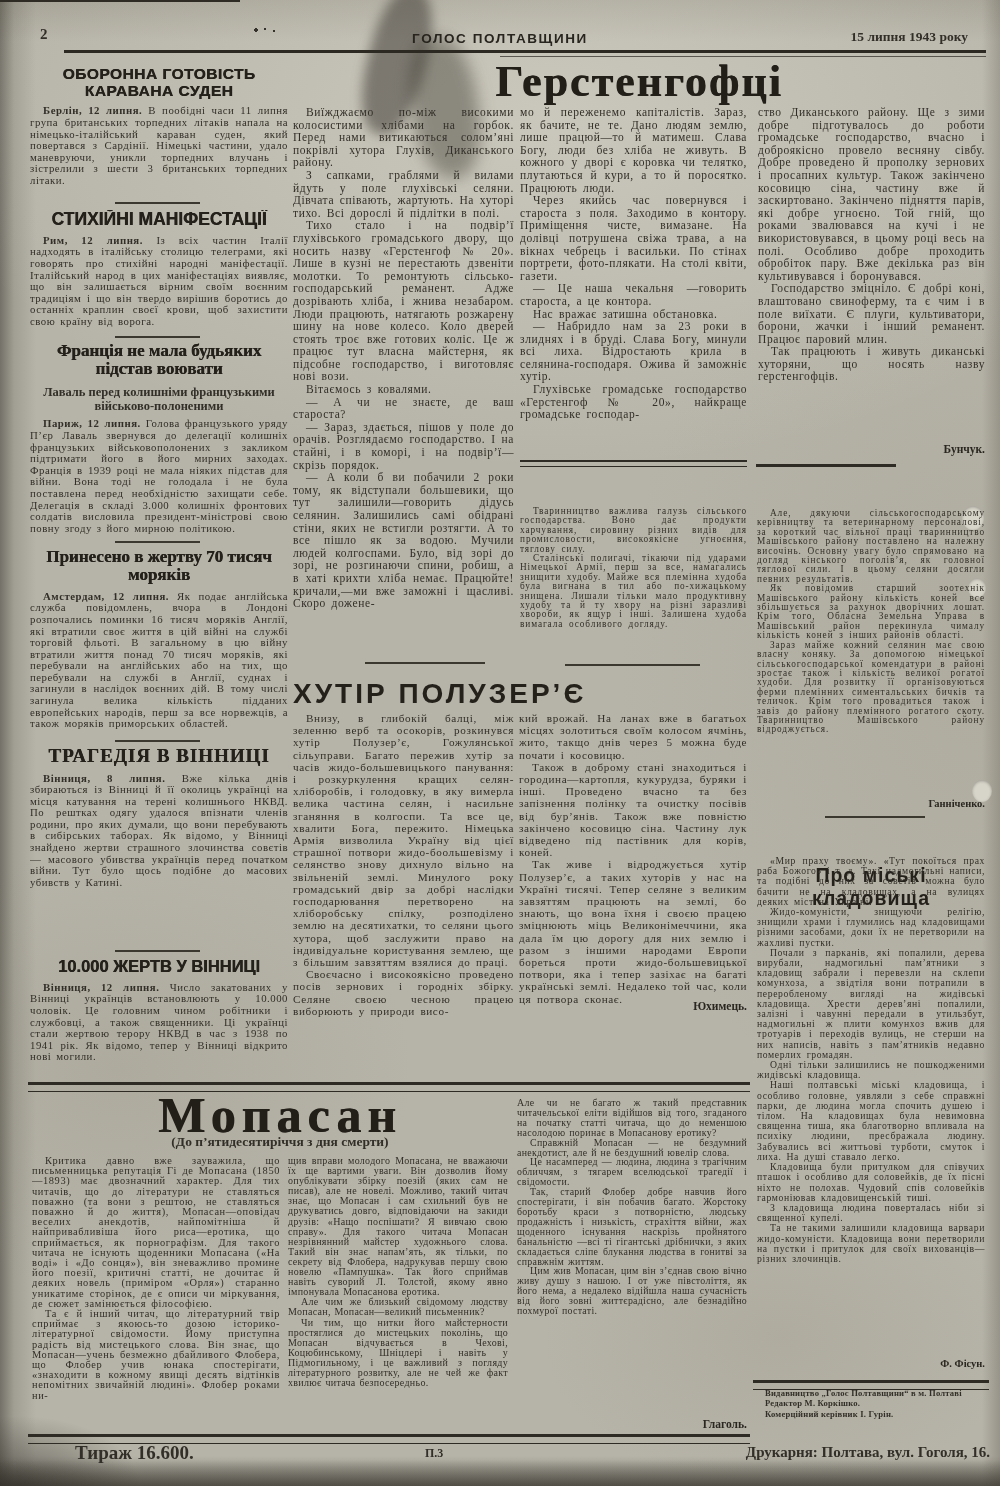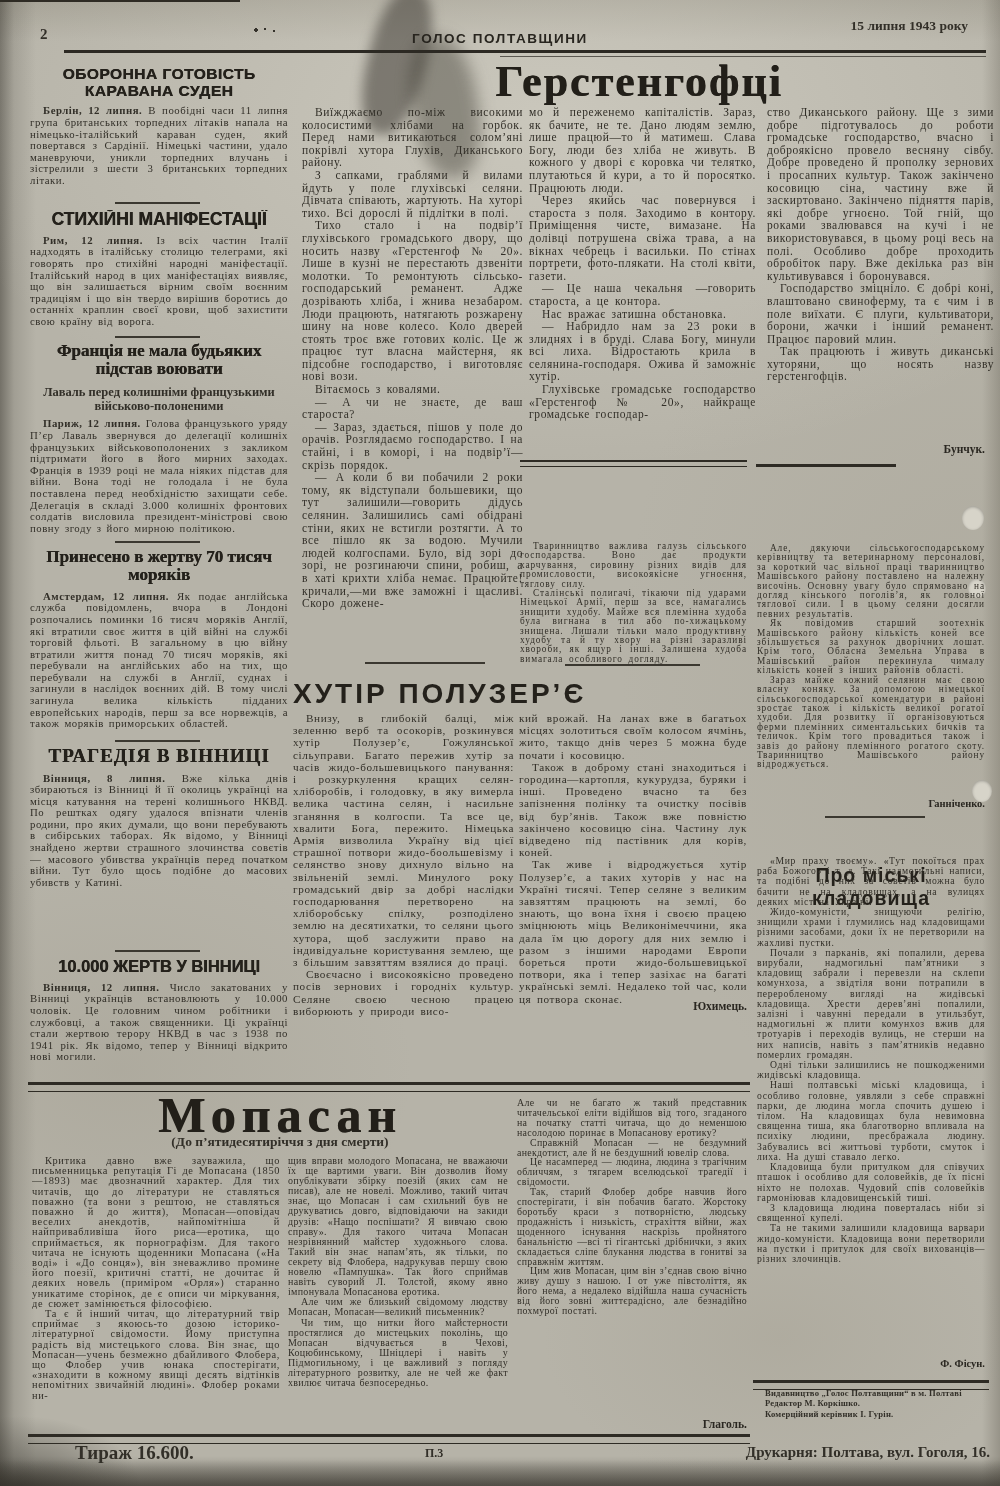--- a/index.html
+++ b/index.html
@@ -20,48 +20,48 @@
   }
   
   .col{position:absolute;overflow:hidden;text-align:justify;}
   .para{margin:0;text-indent:13px;}
   .cont .para:first-child{text-indent:0;}
   b{font-weight:bold;}
   
   #page-num{position:absolute;left:40px;top:26px;font-weight:bold;font-size:15px;}
   #masthead{position:absolute;left:350px;top:31px;width:300px;text-align:center;
     font-family:"Liberation Sans",sans-serif;font-weight:bold;font-size:13.5px;letter-spacing:1.6px;color:#28251f;}
-  #hdr-date{position:absolute;left:740px;top:18px;width:228px;text-align:right;font-weight:bold;font-size:13.5px;}
+  #hdr-date{position:absolute;left:740px;top:29px;width:228px;text-align:right;font-weight:bold;font-size:13.5px;}
   #header-rule{position:absolute;left:64px;top:50px;width:922px;height:3px;background:#2c2923;}
   #header-rule2{position:absolute;left:500px;top:56px;width:486px;height:1px;background:rgba(44,41,35,.7);}
   
   .l-art{position:absolute;left:30px;width:258px;overflow:hidden;}
   .l-body{font-size:10.8px;line-height:11.6px;letter-spacing:.5px;word-spacing:1.8px;text-align:justify;}
   .hl{color:#24211b;text-align:center;line-height:1.08;margin:0 0 6px 0;text-shadow:.4px 0 0 currentColor;}
   .hl-sans{font-family:"Liberation Sans",sans-serif;font-weight:bold;}
   .hl-serif{font-family:"Liberation Serif",serif;font-weight:bold;}
   #art1{top:66px;height:134px;}  #art1 .hl{font-size:15.5px;letter-spacing:.5px;}
   #art2{top:210px;height:124px;} #art2 .hl{font-size:17.5px;}
   #art3{top:342px;height:196px;} #art3 .hl{font-size:17px;}
   #art4{top:548px;height:190px;} #art4 .hl{font-size:17px;}
   #art5{top:746px;height:202px;} #art5 .hl{font-size:19px;letter-spacing:1px;}
   #art6{top:958px;height:120px;} #art6 .hl{font-size:16.5px;}
   .subhead{font-weight:bold;font-size:12.5px;text-align:center;line-height:1.15;margin:0 0 5px 0;}
   .sep{position:absolute;height:2px;background:#3b3830;}
   
   #gerst-title{position:absolute;left:293px;top:56px;width:692px;text-align:center;
     font-weight:bold;font-size:44px;letter-spacing:2px;color:#221f19;text-shadow:.6px 0 0 currentColor;}
-  .g-body{font-size:11.5px;line-height:12.6px;letter-spacing:.6px;word-spacing:2.2px;margin-left:9px;}
+  .g-body{font-size:11.5px;line-height:12.6px;letter-spacing:.6px;word-spacing:2.2px;}
   #g-col1{left:293px;top:106px;width:221px;height:552px;}
   #g-col2{left:520px;top:106px;width:227px;height:350px;}
   #g-col3{left:758px;top:106px;width:227px;height:334px;}
   
   #tv-title{position:absolute;left:520px;top:478px;width:465px;text-align:center;
     font-weight:bold;font-size:21px;color:#24211b;text-shadow:.4px 0 0 currentColor;}
-  .tv-body{font-size:9.3px;line-height:9.4px;letter-spacing:.9px;word-spacing:2.4px;margin-top:35px;}
+  .tv-body{font-size:9.3px;line-height:9.4px;letter-spacing:.9px;word-spacing:2.4px;}
   #tv-col1{left:520px;top:507px;width:227px;height:152px;}
   #tv-col2{left:757px;top:509px;width:228px;height:288px;}
   
   #hp-title{position:absolute;left:293px;top:678px;width:455px;
     font-family:"Liberation Sans",sans-serif;font-weight:bold;font-size:28px;letter-spacing:3px;color:#24211b;}
   .hp-body{font-size:11.2px;line-height:12.2px;letter-spacing:.6px;word-spacing:2.2px;}
   #hp-col1{left:293px;top:712px;width:221px;height:366px;}
   #hp-col2{left:519px;top:712px;width:228px;height:344px;}
   
   #kl-title{position:absolute;left:757px;top:828px;width:228px;text-align:center;
@@ -219,21 +219,21 @@
       <p class="para">Як повідомив старший зоотехнік Машівського району кількість коней все збільшується за рахунок дворічних лошат. Крім того, Обласна Земельна Управа в Машівський район перекинула чималу кількість коней з інших районів області.</p>
       <p class="para">Зараз майже кожний селянин має свою власну коняку. За допомогою німецької сільськогосподарської комендатури в районі зростає також і кількість великої рогатої худоби. Для розвитку її організовуються ферми племінних симентальських бичків та теличок. Крім того провадиться також і завіз до району племінного рогатого скоту. Тваринництво Машівського району відроджується.</p>
     </div>
   <div class="sig" id="sig-hannichenko">Ганніченко.</div>
   <div class="sep" id="tv-rule1"></div>
   <div class="sep" id="tv-rule2"></div>
 
   <div id="hp-title">ХУТІР ПОЛУЗЕР’Є</div>
   <div class="col hp-body" id="hp-col1">
       <p class="para">Внизу, в глибокій балці, між зеленню верб та осокорів, розкинувся хутір Полузер’є, Гожулянської сільуправи. Багато пережив хутір за часів жидо-большевицького панування: і розкуркулення кращих селян-хліборобів, і голодовку, в яку вимерла велика частина селян, і насильне зганяння в колгоспи. Та все це, хвалити Бога, пережито. Німецька Армія визволила Україну від цієї страшної потвори жидо-боольшевізму і селянство знову дихнуло вільно на звільненій землі. Минулого року громадський двір за добрі наслідки господарювання перетворено на хліборобську спілку, розподілено землю на десятихатки, то селяни цього хутора, щоб заслужити право на індивідуальне користування землею, ще з більшим завзяттям взялися до праці.</p>
-      <p class="para">Своєчасно і високоякісно проведено посів зернових і городніх культур. Селяне своєю чесною працею виборюють у природи висо-</p>
+      <p class="para">Своєчасно і високоякісно проведено посів зернових і городніх збірку. Селяне своєю чесною працею виборюють у природи висо-</p>
     </div>
   <div class="col hp-body cont" id="hp-col2">
       <p class="para">кий врожай. На ланах вже в багатьох місцях золотиться своїм колосом ячмінь, жито, такщо днів через 5 можна буде почати і косовицю.</p>
       <p class="para">Також в доброму стані знаходиться і городина—картопля, кукурудза, буряки і інші. Проведено вчасно та без запізнення полінку та очистку посівів від бур’янів. Також вже повністю закінчено косовицю сіна. Частину лук відведено під пастівник для корів, коней.</p>
       <p class="para">Так живе і відроджується хутір Полузер’є, а таких хуторів у нас на Україні тисячі. Тепер селяне з великим завзяттям працюють на землі, бо знають, що вона їхня і своєю працею зміцнюють міць Великонімеччини, яка дала їм цю дорогу для них землю і разом з іншими народами Европи бореться проти жидо-большевицької потвори, яка і тепер зазіхає на багаті українські землі. Недалеко той час, коли ця потвора сконає.</p>
     </div>
   <div class="sig" id="sig-yukhymets">Юхимець.</div>
 
   <div id="kl-title">Про міські кладовища</div>
   <div class="col" id="kl-col">

